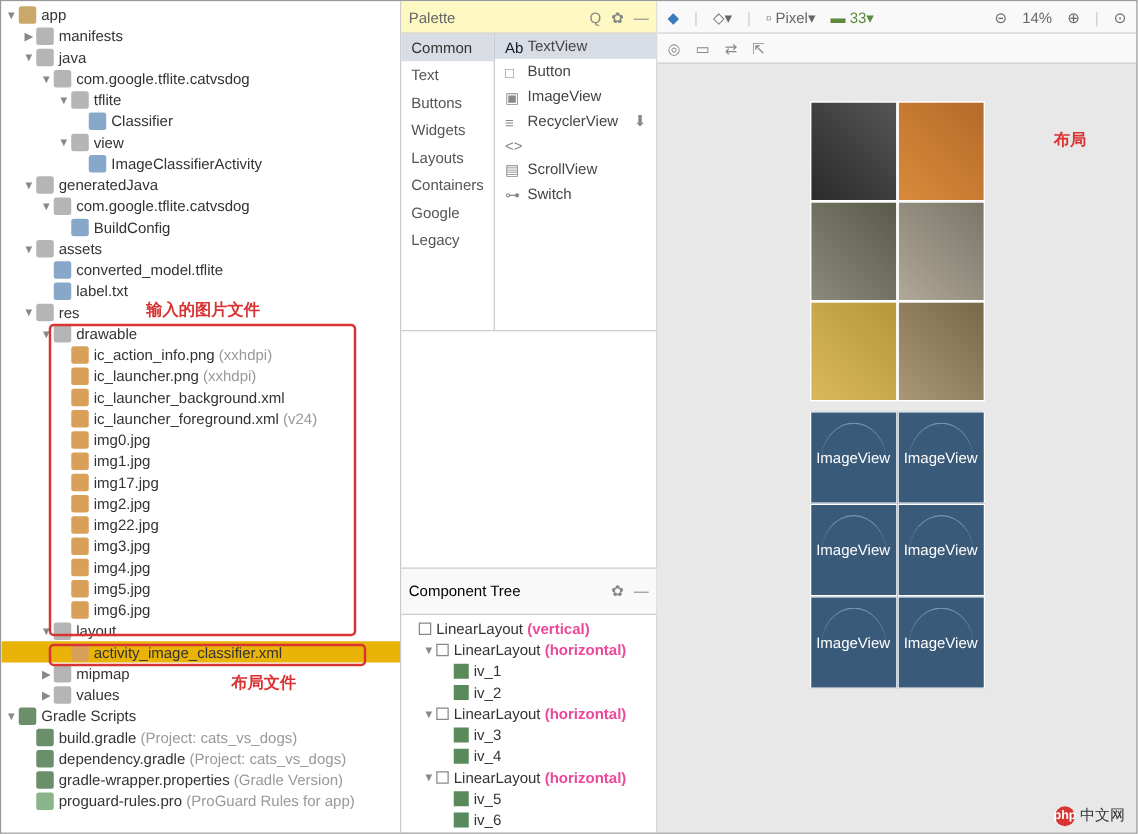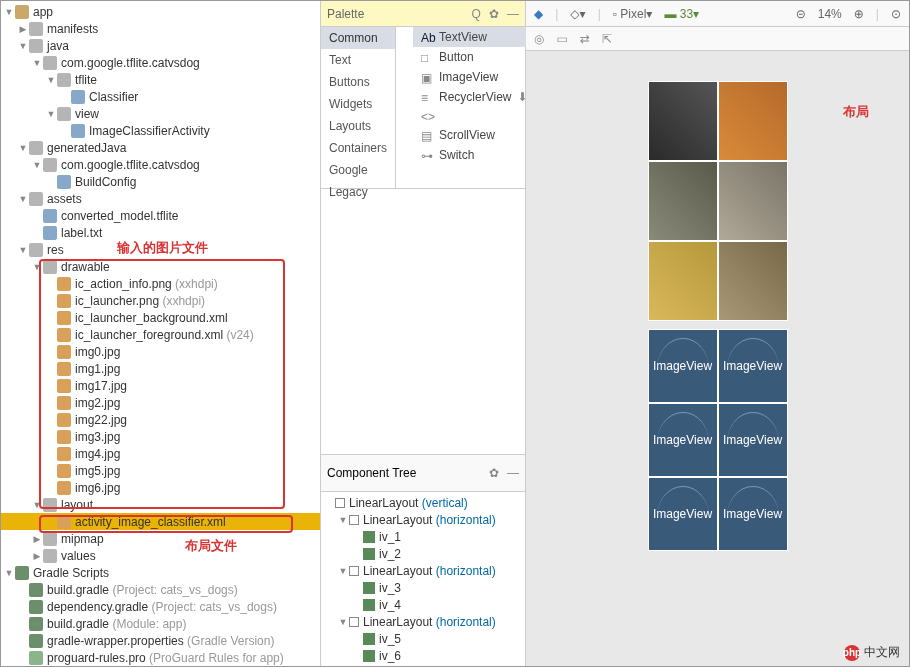--- a/index.html
+++ b/index.html
@@ -23,32 +23,32 @@
 .label .dim { color: #999; }
 .pad0 { padding-left: 2px; } .pad1 { padding-left: 16px; } .pad2 { padding-left: 30px; }
 .pad3 { padding-left: 44px; } .pad4 { padding-left: 58px; }
 
 .red-box { position: absolute; border: 2px solid #d93333; border-radius: 4px; pointer-events: none; }
 .red-label { position: absolute; color: #d93333; font-size: 13px; font-weight: bold; pointer-events: none; }
 
 .palette-header { display: flex; align-items: center; justify-content: space-between; height: 26px; border-bottom: 1px solid #ccc; padding: 0 6px; background: #fef9c3; }
 .palette-header .title { color: #666; }
 .palette-icons { display: flex; gap: 8px; color: #888; }
-.palette-body { display: flex; height: 162px; border-bottom: 1px solid #ccc; gap: 17px; }
+.palette-body { display: flex; height: 238px; border-bottom: 1px solid #ccc; }
 .palette-cats { width: 75px; border-right: 1px solid #ccc; }
 .palette-cats div { padding: 4px 8px; color: #555; }
 .palette-cats div.selected { background: #d8dde5; color: #333; }
 .palette-items { flex: 1; }
 .palette-items div { padding: 3px 8px; color: #444; display: flex; align-items: center; gap: 6px; }
 .small-icon { width: 12px; height: 12px; display: inline-block; }
 
 .ctree-header { display: flex; align-items: center; justify-content: space-between; height: 38px; border-top: 1px solid #ccc; border-bottom: 1px solid #ccc; padding: 0 6px; background: #f9f9f9; margin-top: auto; }
 .ctree-body { padding: 2px 0; }
 .ctree-row { display: flex; align-items: center; height: 17px; }
-.ctree-row .dim { color: #0369a1; }
+.ctree-row .dim { color: #ec4899; font-weight: bold; }
 
 .right-toolbar { height: 26px; background: #f9f9f9; border-bottom: 1px solid #ccc; display: flex; align-items: center; padding: 0 8px; gap: 12px; color: #666; }
 .right-toolbar .sep { color: #ccc; }
 .right-toolbar .pushright { margin-left: auto; }
 .right-subbar { height: 24px; background: #f9f9f9; border-bottom: 1px solid #ccc; display: flex; align-items: center; padding: 0 8px; gap: 12px; color: #888; }
 
 .preview { flex: 1; position: relative; display: flex; justify-content: center; padding-top: 30px; }
 .device { width: 140px; }
 .img-grid { display: flex; flex-wrap: wrap; width: 140px; }
 .img-cell { width: 70px; height: 80px; background: #888; border: 1px solid #fff; position: relative; }
@@ -242,25 +242,20 @@
       </div>
       <div class="tree-row pad1">
         <span class="disclosure"></span>
         <span class="icon-gradle"></span>
         <span class="label">build.gradle <span class="dim">(Project: cats_vs_dogs)</span></span>
       </div>
       <div class="tree-row pad1">
         <span class="disclosure"></span>
         <span class="icon-gradle"></span>
         <span class="label">dependency.gradle <span class="dim">(Project: cats_vs_dogs)</span></span>
-      </div>
-      <div class="tree-row pad1">
-        <span class="disclosure"></span>
-        <span class="icon-gradle"></span>
-        <span class="label">build.gradle <span class="dim">(Module: app)</span></span>
       </div>
       <div class="tree-row pad1">
         <span class="disclosure"></span>
         <span class="icon-gradle"></span>
         <span class="label">gradle-wrapper.properties <span class="dim">(Gradle Version)</span></span>
       </div>
       <div class="tree-row pad1">
         <span class="disclosure"></span>
         <span class="icon-prop"></span>
         <span class="label">proguard-rules.pro <span class="dim">(ProGuard Rules for app)</span></span>

